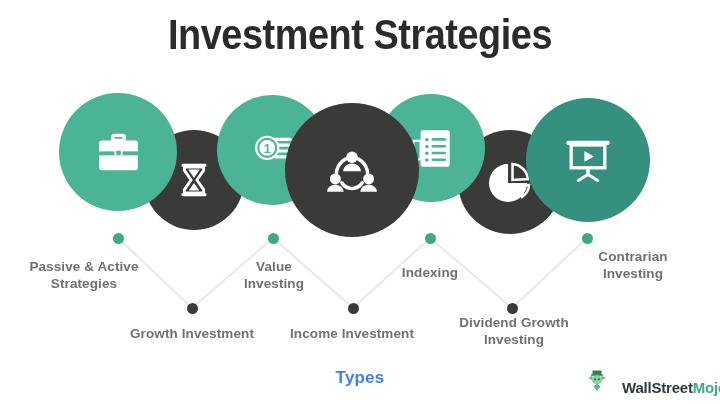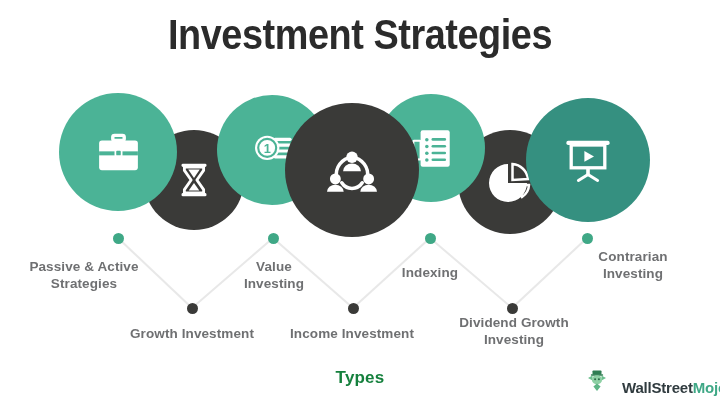--- a/index.html
+++ b/index.html
@@ -52,21 +52,21 @@
     line-height:17px;
     letter-spacing:0.1px;
   }
 
   
   .types{
     position:absolute;left:0;top:368px;width:720px;
     text-align:center;
     font-size:17px;
     font-weight:bold;
-    color:#15803d;
+    color:#3b82f6;
     letter-spacing:0.2px;
   }
 
   
   .logo{
     position:absolute;left:584px;top:368px;
     display:flex;align-items:flex-end;gap:12px;
   }
   .logo-text{
     font-size:15px;font-weight:bold;letter-spacing:-0.2px;

